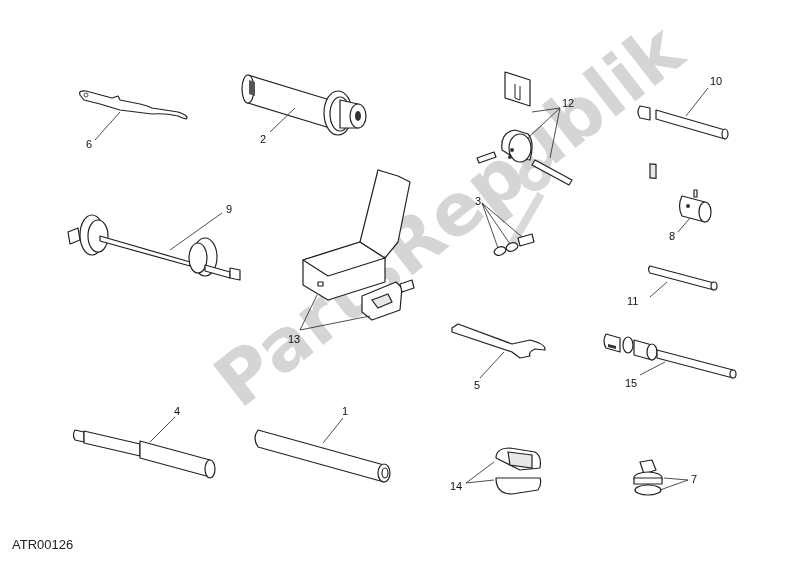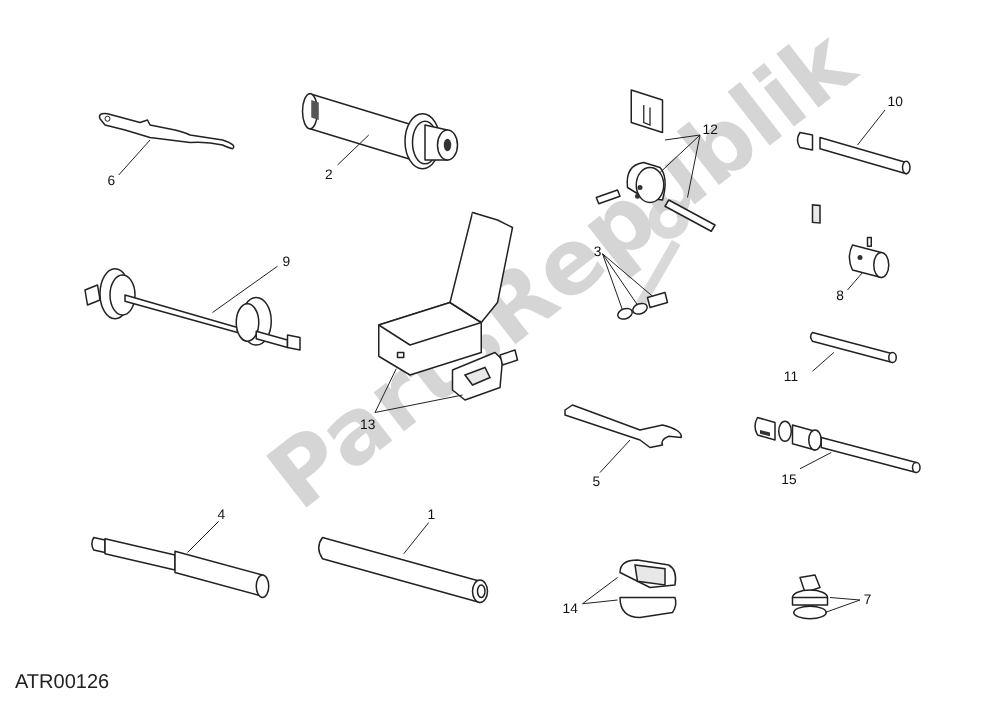--- a/index.html
+++ b/index.html
@@ -4,21 +4,21 @@
 <style>
   html, body { margin: 0; padding: 0; background: #ffffff; }
   body { width: 800px; height: 564px; position: relative; overflow: hidden; font-family: "Liberation Sans", sans-serif; }
   #diagram { position: absolute; left: 0; top: 0; width: 800px; height: 564px; }
   .part { fill: #ffffff; stroke: #222; stroke-width: 1.2; stroke-linejoin: round; }
   .part-shade { fill: #e8e8e8; stroke: #222; stroke-width: 1.2; }
   .leader { stroke: #222; stroke-width: 0.8; fill: none; }
   .callout { font-family: "Liberation Sans", sans-serif; font-size: 11px; fill: #111; }
   .watermark { font-family: "DejaVu Sans", sans-serif; font-weight: bold; font-size: 72px; fill: #c8c8c8; opacity: 0.75; }
   .wm-shape { fill: #cfcfcf; opacity: 0.8; }
-  #ref-code { position: absolute; left: 12px; top: 537px; font-size: 16px; color: #222; font-family: "Liberation Sans", sans-serif; }
+  #ref-code { position: absolute; left: 12px; top: 537px; font-size: 13px; color: #222; font-family: "Liberation Sans", sans-serif; }
 </style>
 </head>
 <body>
 
 <svg id="diagram" viewBox="0 0 800 564" xmlns="http://www.w3.org/2000/svg">
 
   <g>
     <text class="watermark" transform="translate(240,410) rotate(-38)">PartsRepublik</text>
     <g>
       <circle class="wm-shape" cx="535" cy="175" r="16"></circle>

